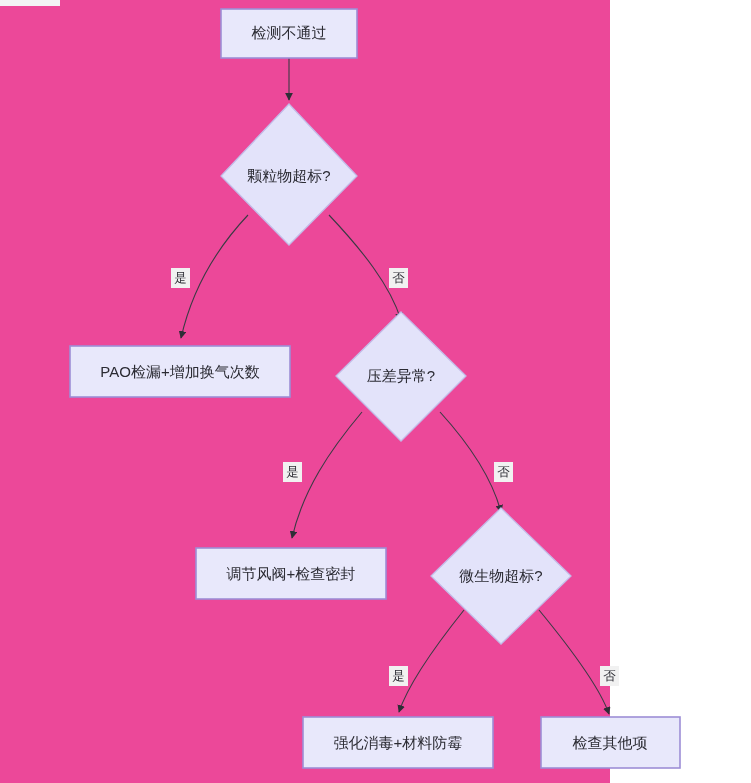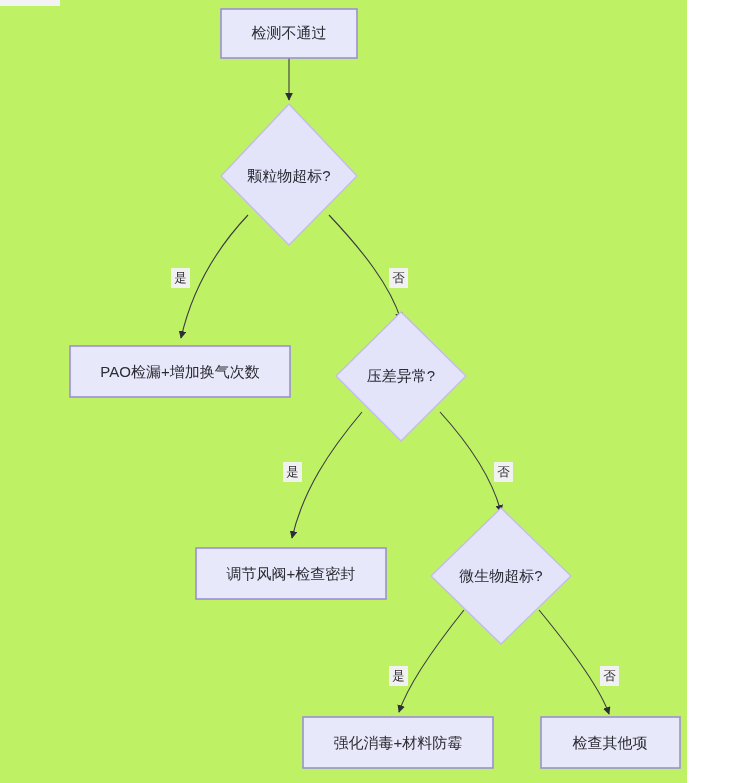--- a/index.html
+++ b/index.html
@@ -8,23 +8,23 @@
     background: #ffffff;
   }
   body {
     width: 751px;
     height: 783px;
     font-family: "Liberation Sans", "DejaVu Sans", sans-serif;
     overflow: hidden;
   }
   #flow-canvas {
     position: relative;
-    width: 687px;
+    width: 610px;
     height: 783px;
-    background: #bef264;
+    background: #ec4899;
   }
   #flow-canvas svg {
     display: block;
     width: 751px;
     height: 783px;
   }
   .node-box {
     fill: #e8e8fb;
     stroke: #9d8ed6;
     stroke-width: 1.6;

